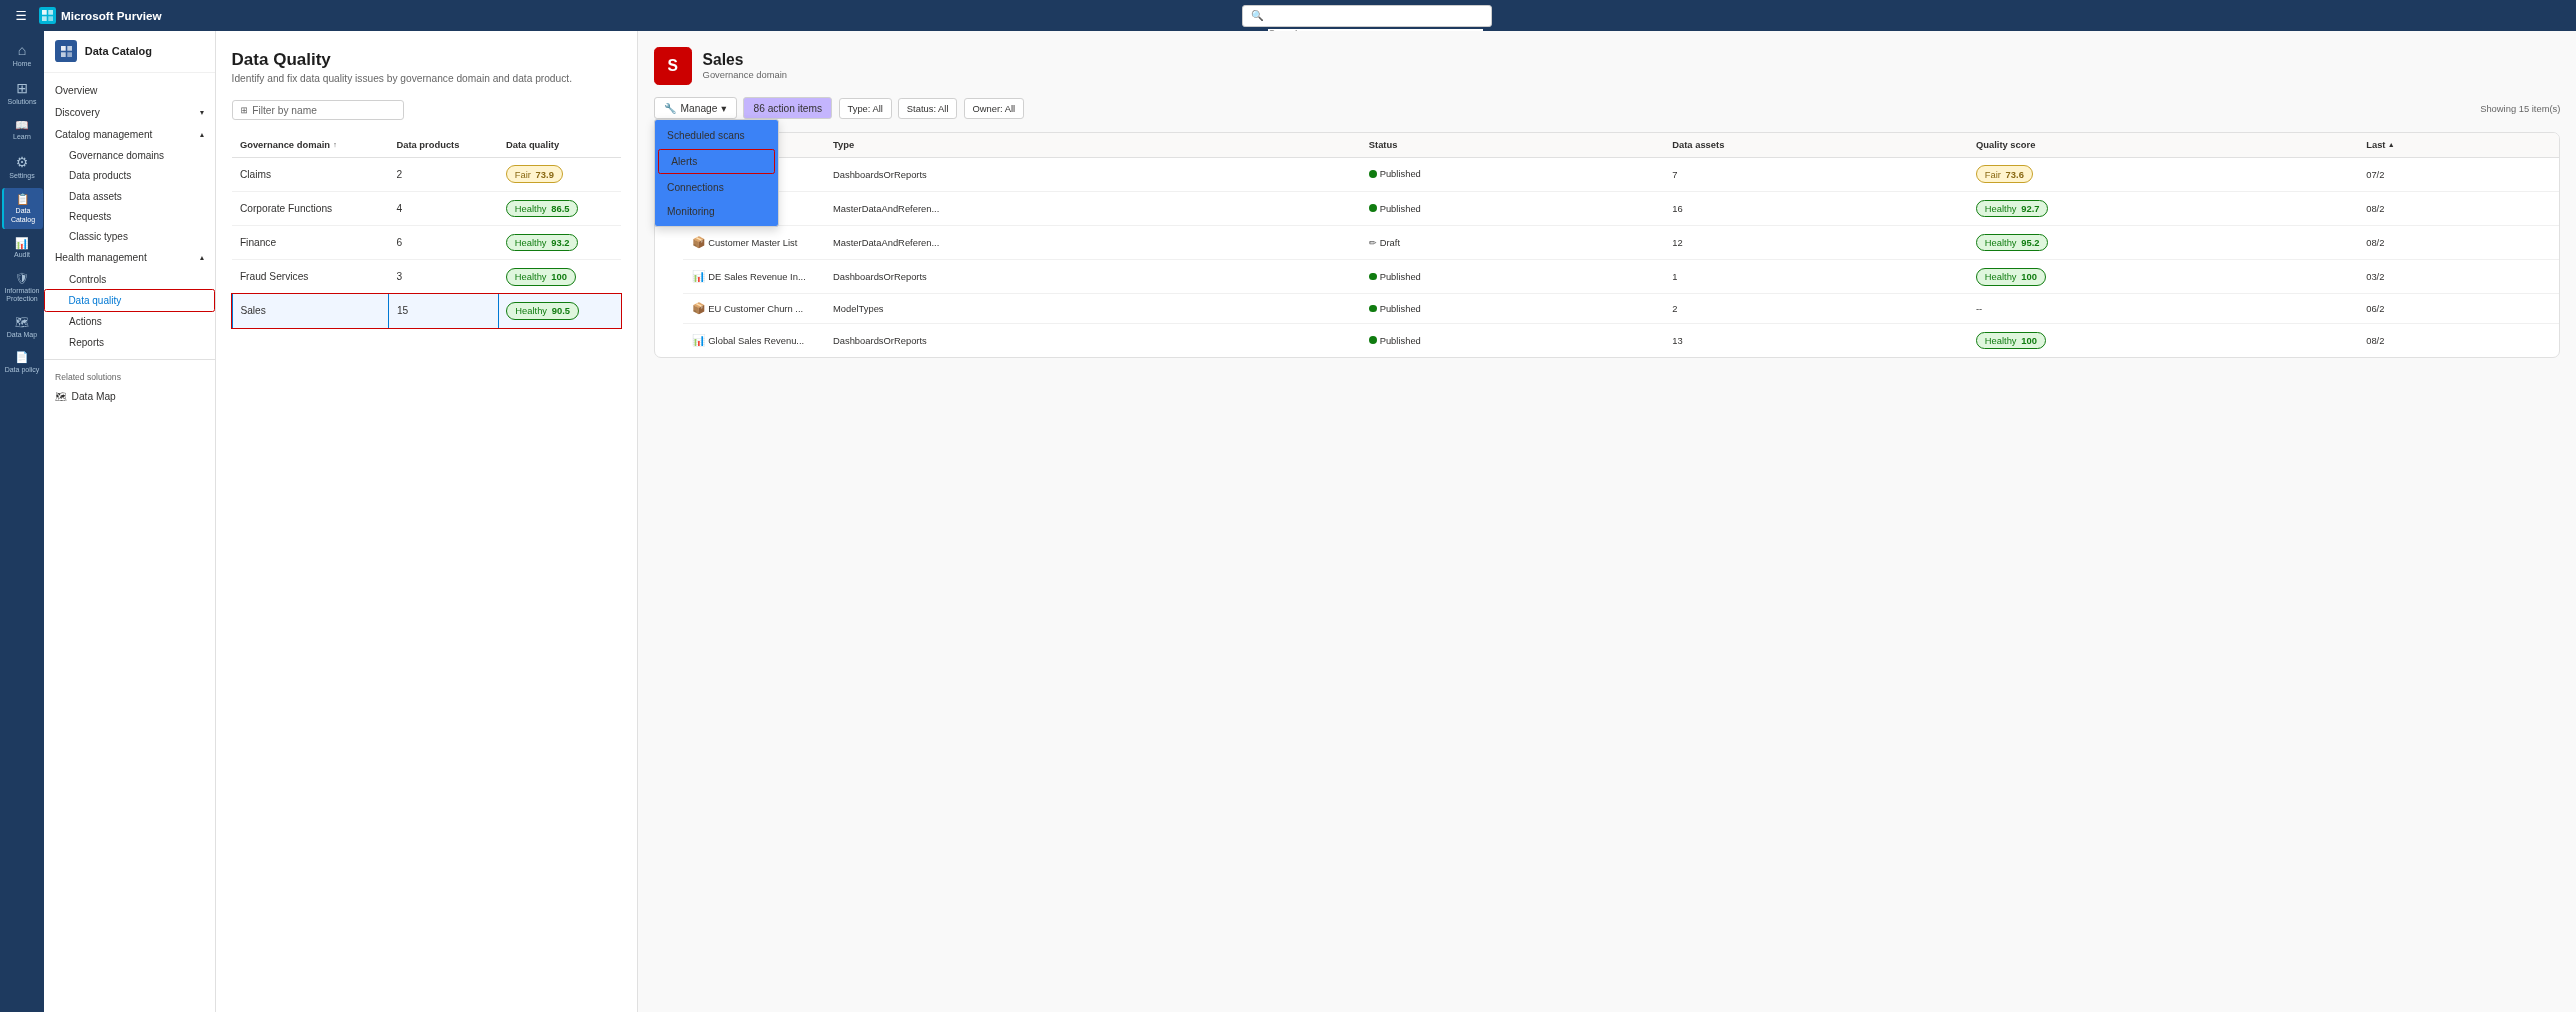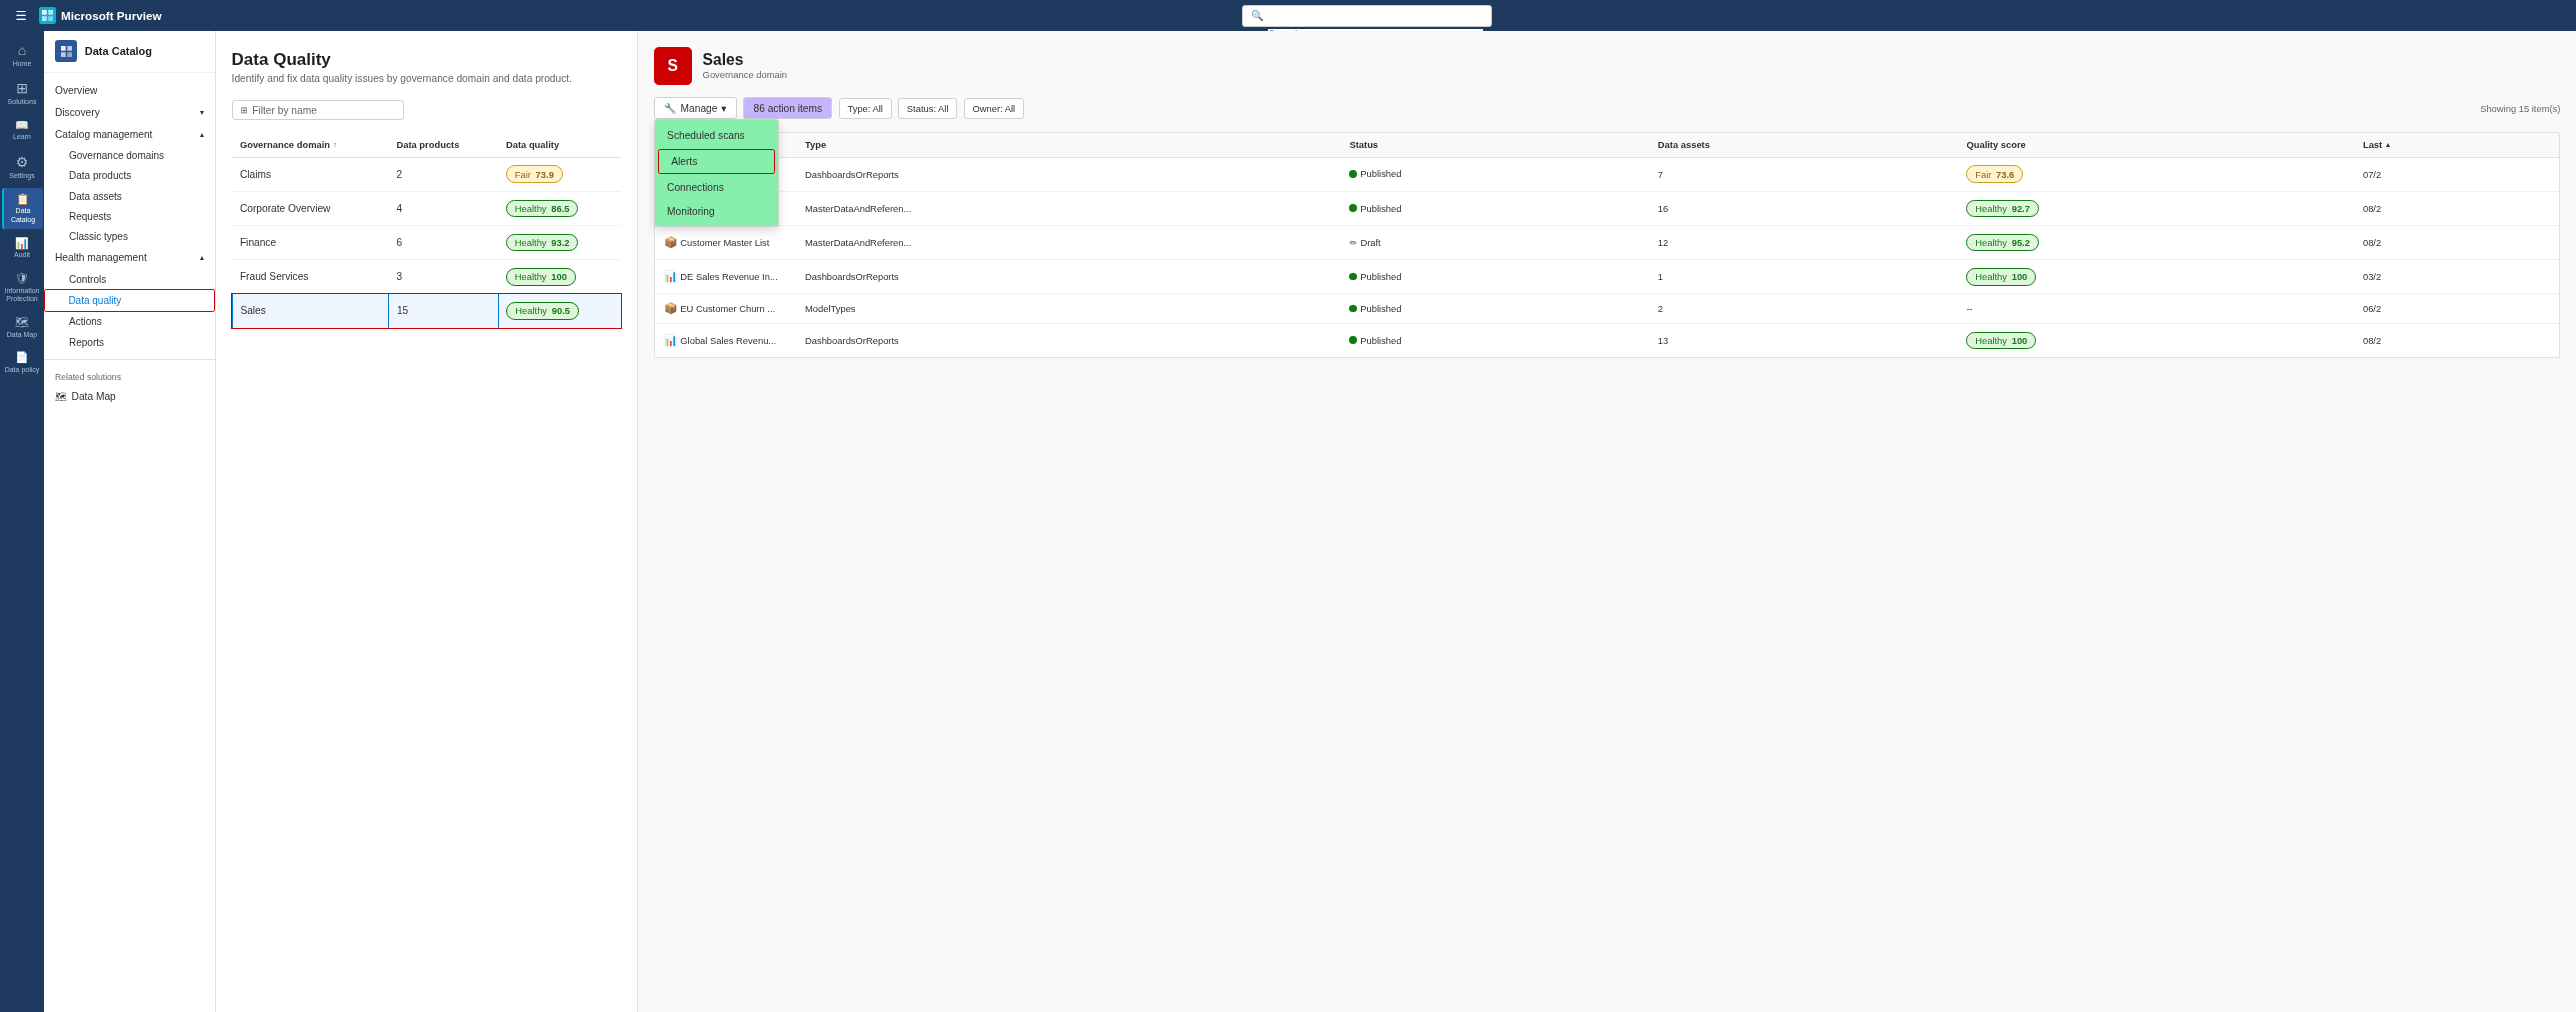--- a/index.html
+++ b/index.html
@@ -275,21 +275,21 @@
       font-size: 9.4px;
       color: #666;
     }
 
     
     .dropdown-container { position: relative; display: inline-block; }
     .dropdown-menu {
       position: absolute;
       top: 100%;
       left: 0;
-      background: #86efac;
+      background: #3b82f6;
       border: 0.8px solid #d0d0d0;
       border-radius: 3.1px;
       box-shadow: 0 3.1px 9.4px rgba(0,0,0,0.15);
       z-index: 100;
       min-width: 125px;
       padding: 3.1px 0;
     }
     .dropdown-item {
       padding: 6.3px 12.5px;
       font-size: 10.2px;
@@ -302,22 +302,23 @@
     .dropdown-item.highlighted-red {
       border: 1.6px solid #cc0000;
       margin: 1.6px 3.1px;
       border-radius: 2.3px;
     }
 
     
     .detail-table-wrap {
       background: white;
       border: 0.8px solid #e0e0e0;
-      border-radius: 2px;
+      border-radius: 7px;
       overflow: hidden;
+      padding-left: 28px;
     }
     .detail-table { width: 100%; border-collapse: collapse; }
     .detail-table th {
       text-align: left;
       padding: 6.3px 9.4px;
       font-size: 9.4px;
       font-weight: 600;
       color: #323130;
       background: #faf9f8;
       border-bottom: 0.8px solid #e0e0e0;
@@ -480,21 +481,21 @@
             <th>Data quality</th>
           </tr>
         </thead>
         <tbody>
           <tr>
             <td>Claims</td>
             <td>2</td>
             <td><span class="score-badge score-fair">Fair <strong>73.9</strong></span></td>
           </tr>
           <tr>
-            <td>Corporate Overview</td>
+            <td>Corporate Functions</td>
             <td>4</td>
             <td><span class="score-badge score-healthy">Healthy <strong>86.5</strong></span></td>
           </tr>
           <tr>
             <td>Finance</td>
             <td>6</td>
             <td><span class="score-badge score-healthy">Healthy <strong>93.2</strong></span></td>
           </tr>
           <tr>
             <td>Fraud Services</td>

